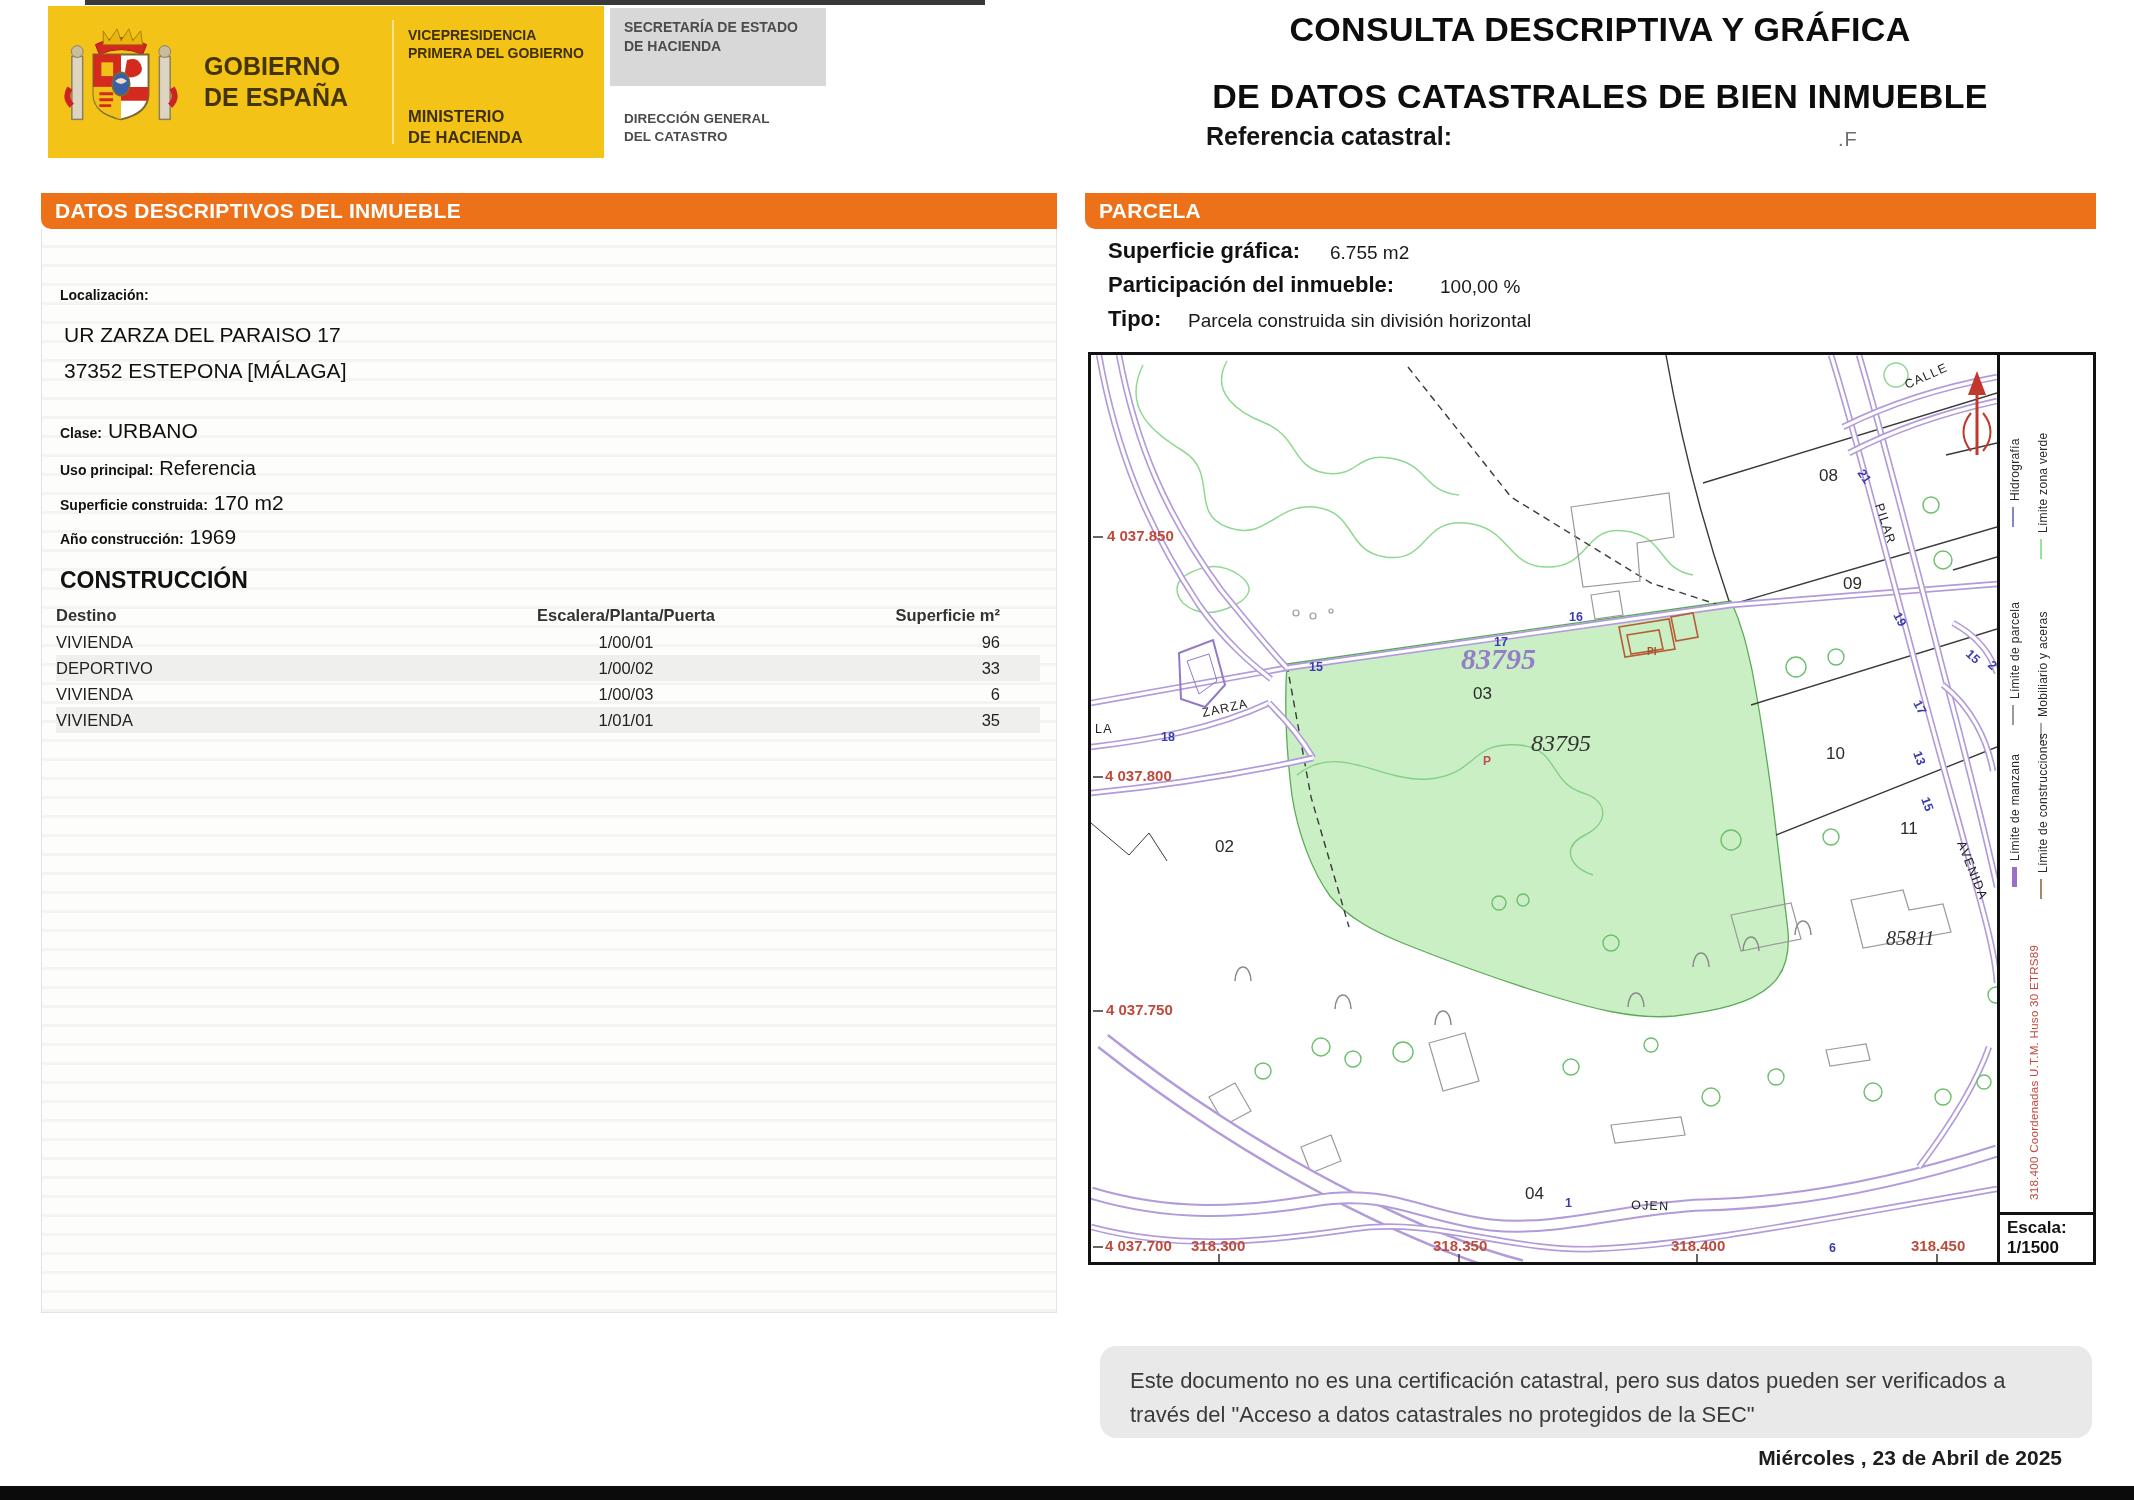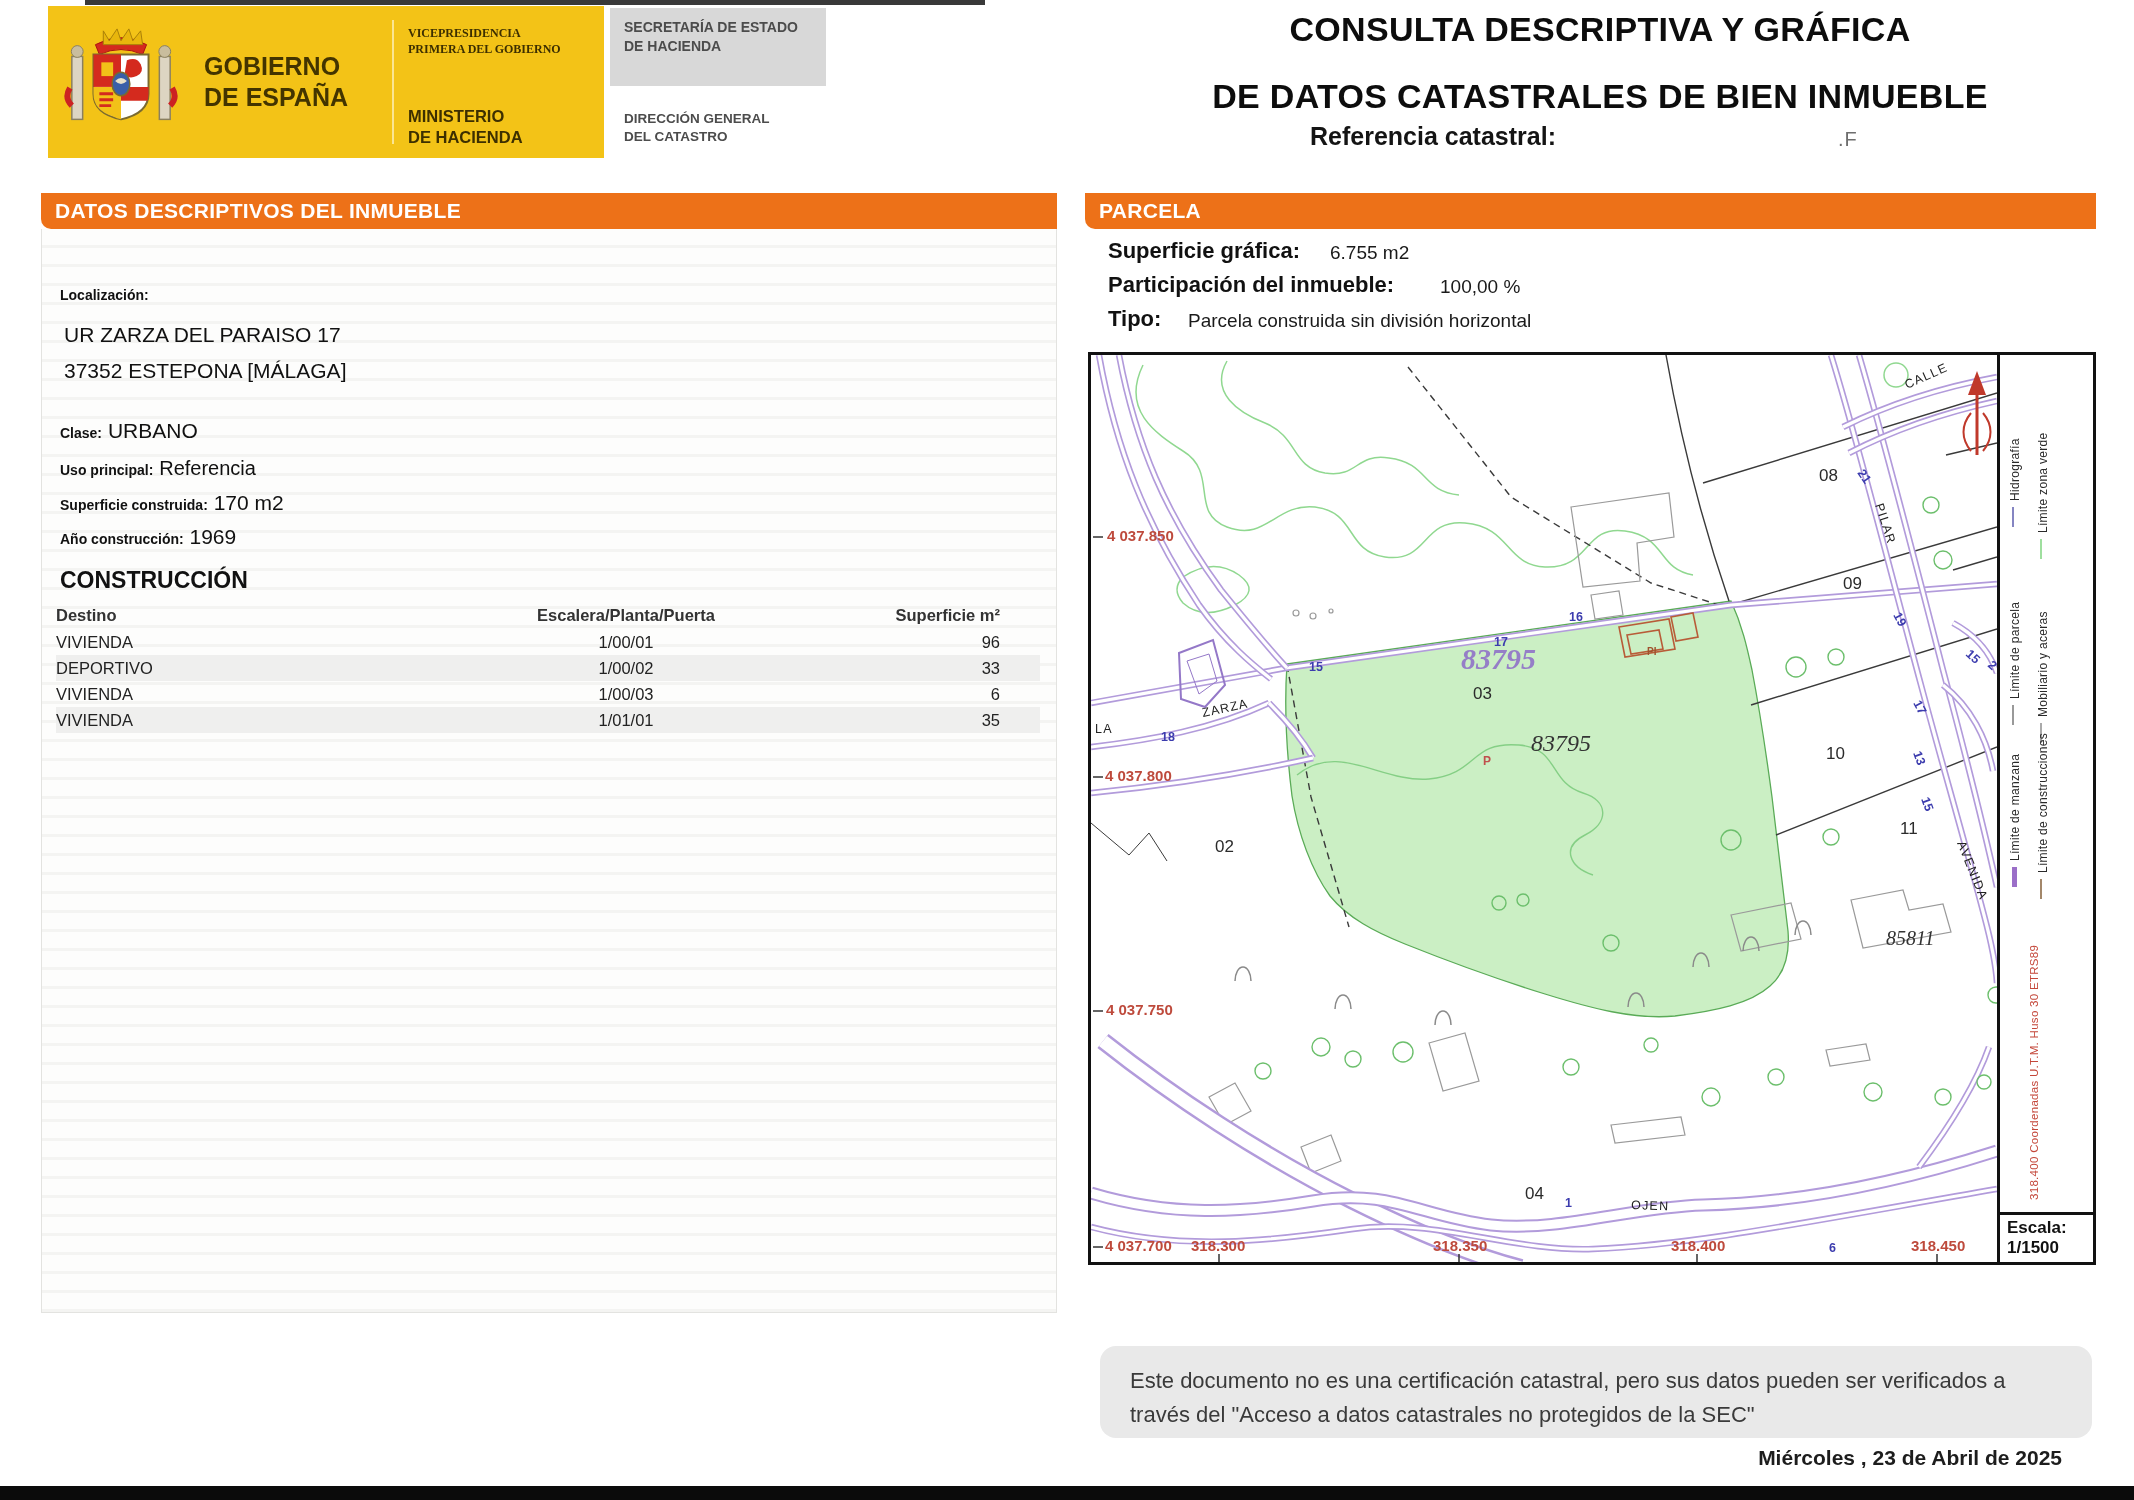--- a/index.html
+++ b/index.html
@@ -11,30 +11,30 @@
   
   .top-strip{left:85px;top:0;width:900px;height:5px;background:#161616;opacity:.85;}
   .bottom-bar{left:0;top:1486px;width:2134px;height:14px;background:#0b0b0b;}
 
   
   .logo-yellow{left:48px;top:6px;width:556px;height:152px;background:#F3C317;display:flex;align-items:center;}
   .coat{width:118px;height:128px;margin-left:14px;flex:0 0 auto;}
   .gob-text{font-weight:bold;color:#433400;font-size:25px;line-height:1.25;margin-left:24px;width:150px;}
   .logo-divider{position:absolute;left:344px;top:14px;width:2px;height:124px;background:#fdf3c8;opacity:.7;}
   .org-col{position:absolute;left:360px;top:0;height:152px;width:190px;}
-  .org1{position:absolute;top:20px;font-weight:bold;color:#3d2f00;font-size:12px;line-height:1.3;font-family:Liberation Serif, serif;}
+  .org1{position:absolute;top:20px;font-weight:bold;color:#3d2f00;font-size:14px;line-height:1.3;}
   .org2{position:absolute;top:100px;font-weight:bold;color:#3d2f00;font-size:16.5px;line-height:1.3;}
   .gray-box{left:610px;top:8px;width:216px;height:78px;background:#D8D8D8;padding:10px 0 0 14px;box-sizing:border-box;
             font-weight:bold;color:#4c4c4c;font-size:14px;line-height:1.35;}
   .dgc-text{left:624px;top:110px;width:210px;font-weight:bold;color:#4c4c4c;font-size:13.5px;line-height:1.35;}
 
   .title-block{left:1160px;top:10px;width:880px;text-align:center;}
   .title-l1{font-size:34px;font-weight:bold;color:#0d0d0d;letter-spacing:.3px;}
   .title-l2{font-size:34px;font-weight:bold;color:#0d0d0d;letter-spacing:.3px;margin-top:28px;}
-  .ref-label{left:1310px;top:122px;font-size:25px;font-weight:bold;color:#141414;}
+  .ref-label{left:1206px;top:122px;font-size:25px;font-weight:bold;color:#141414;}
   .ref-value{left:1838px;top:128px;font-size:20px;color:#4a4a4a;opacity:.8;letter-spacing:1px;}
 
   
   .orange-bar{height:36px;background:#ED7118;color:#ffffff;font-weight:bold;font-size:21px;
               display:flex;align-items:center;padding-left:14px;border-radius:0 0 0 10px;letter-spacing:.3px;box-sizing:border-box;}
 
   
   .left-panel{left:41px;top:193px;width:1016px;height:1120px;}
   .left-body{position:absolute;left:0;top:36px;width:1016px;height:1084px;
              background:repeating-linear-gradient(180deg,#fdfdfc 0 16px,#f4f4f2 16px 19px);

